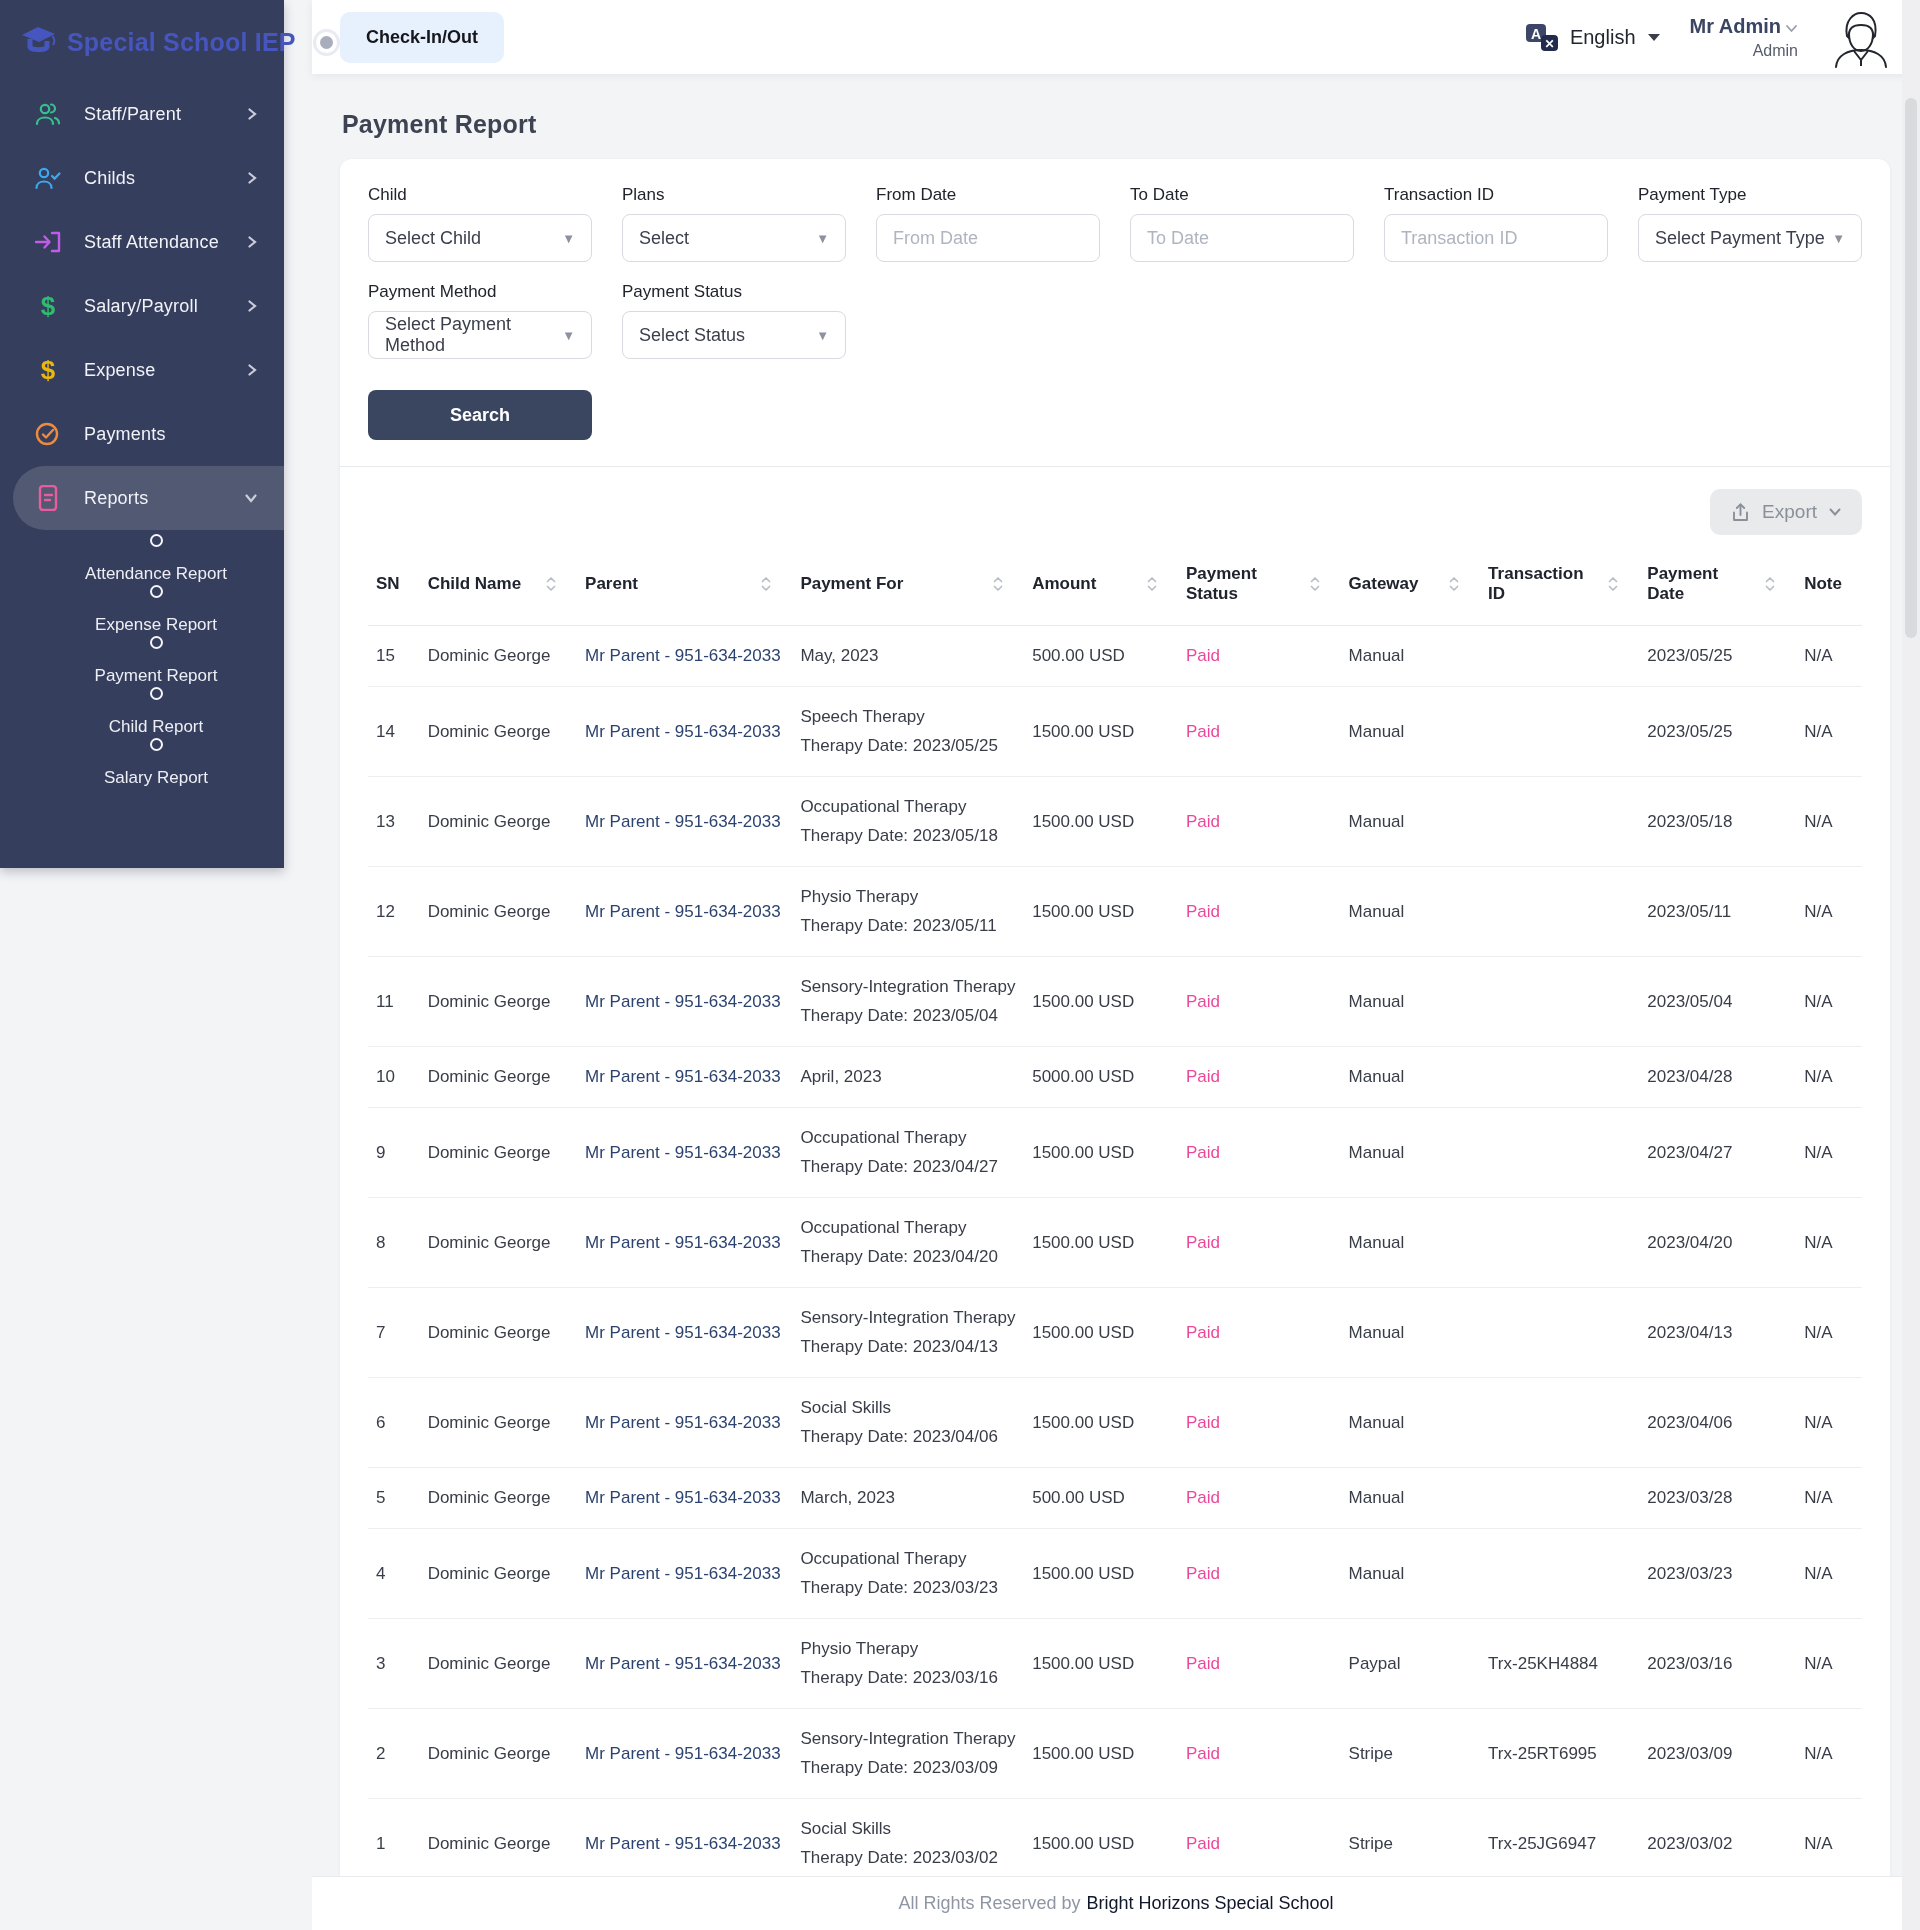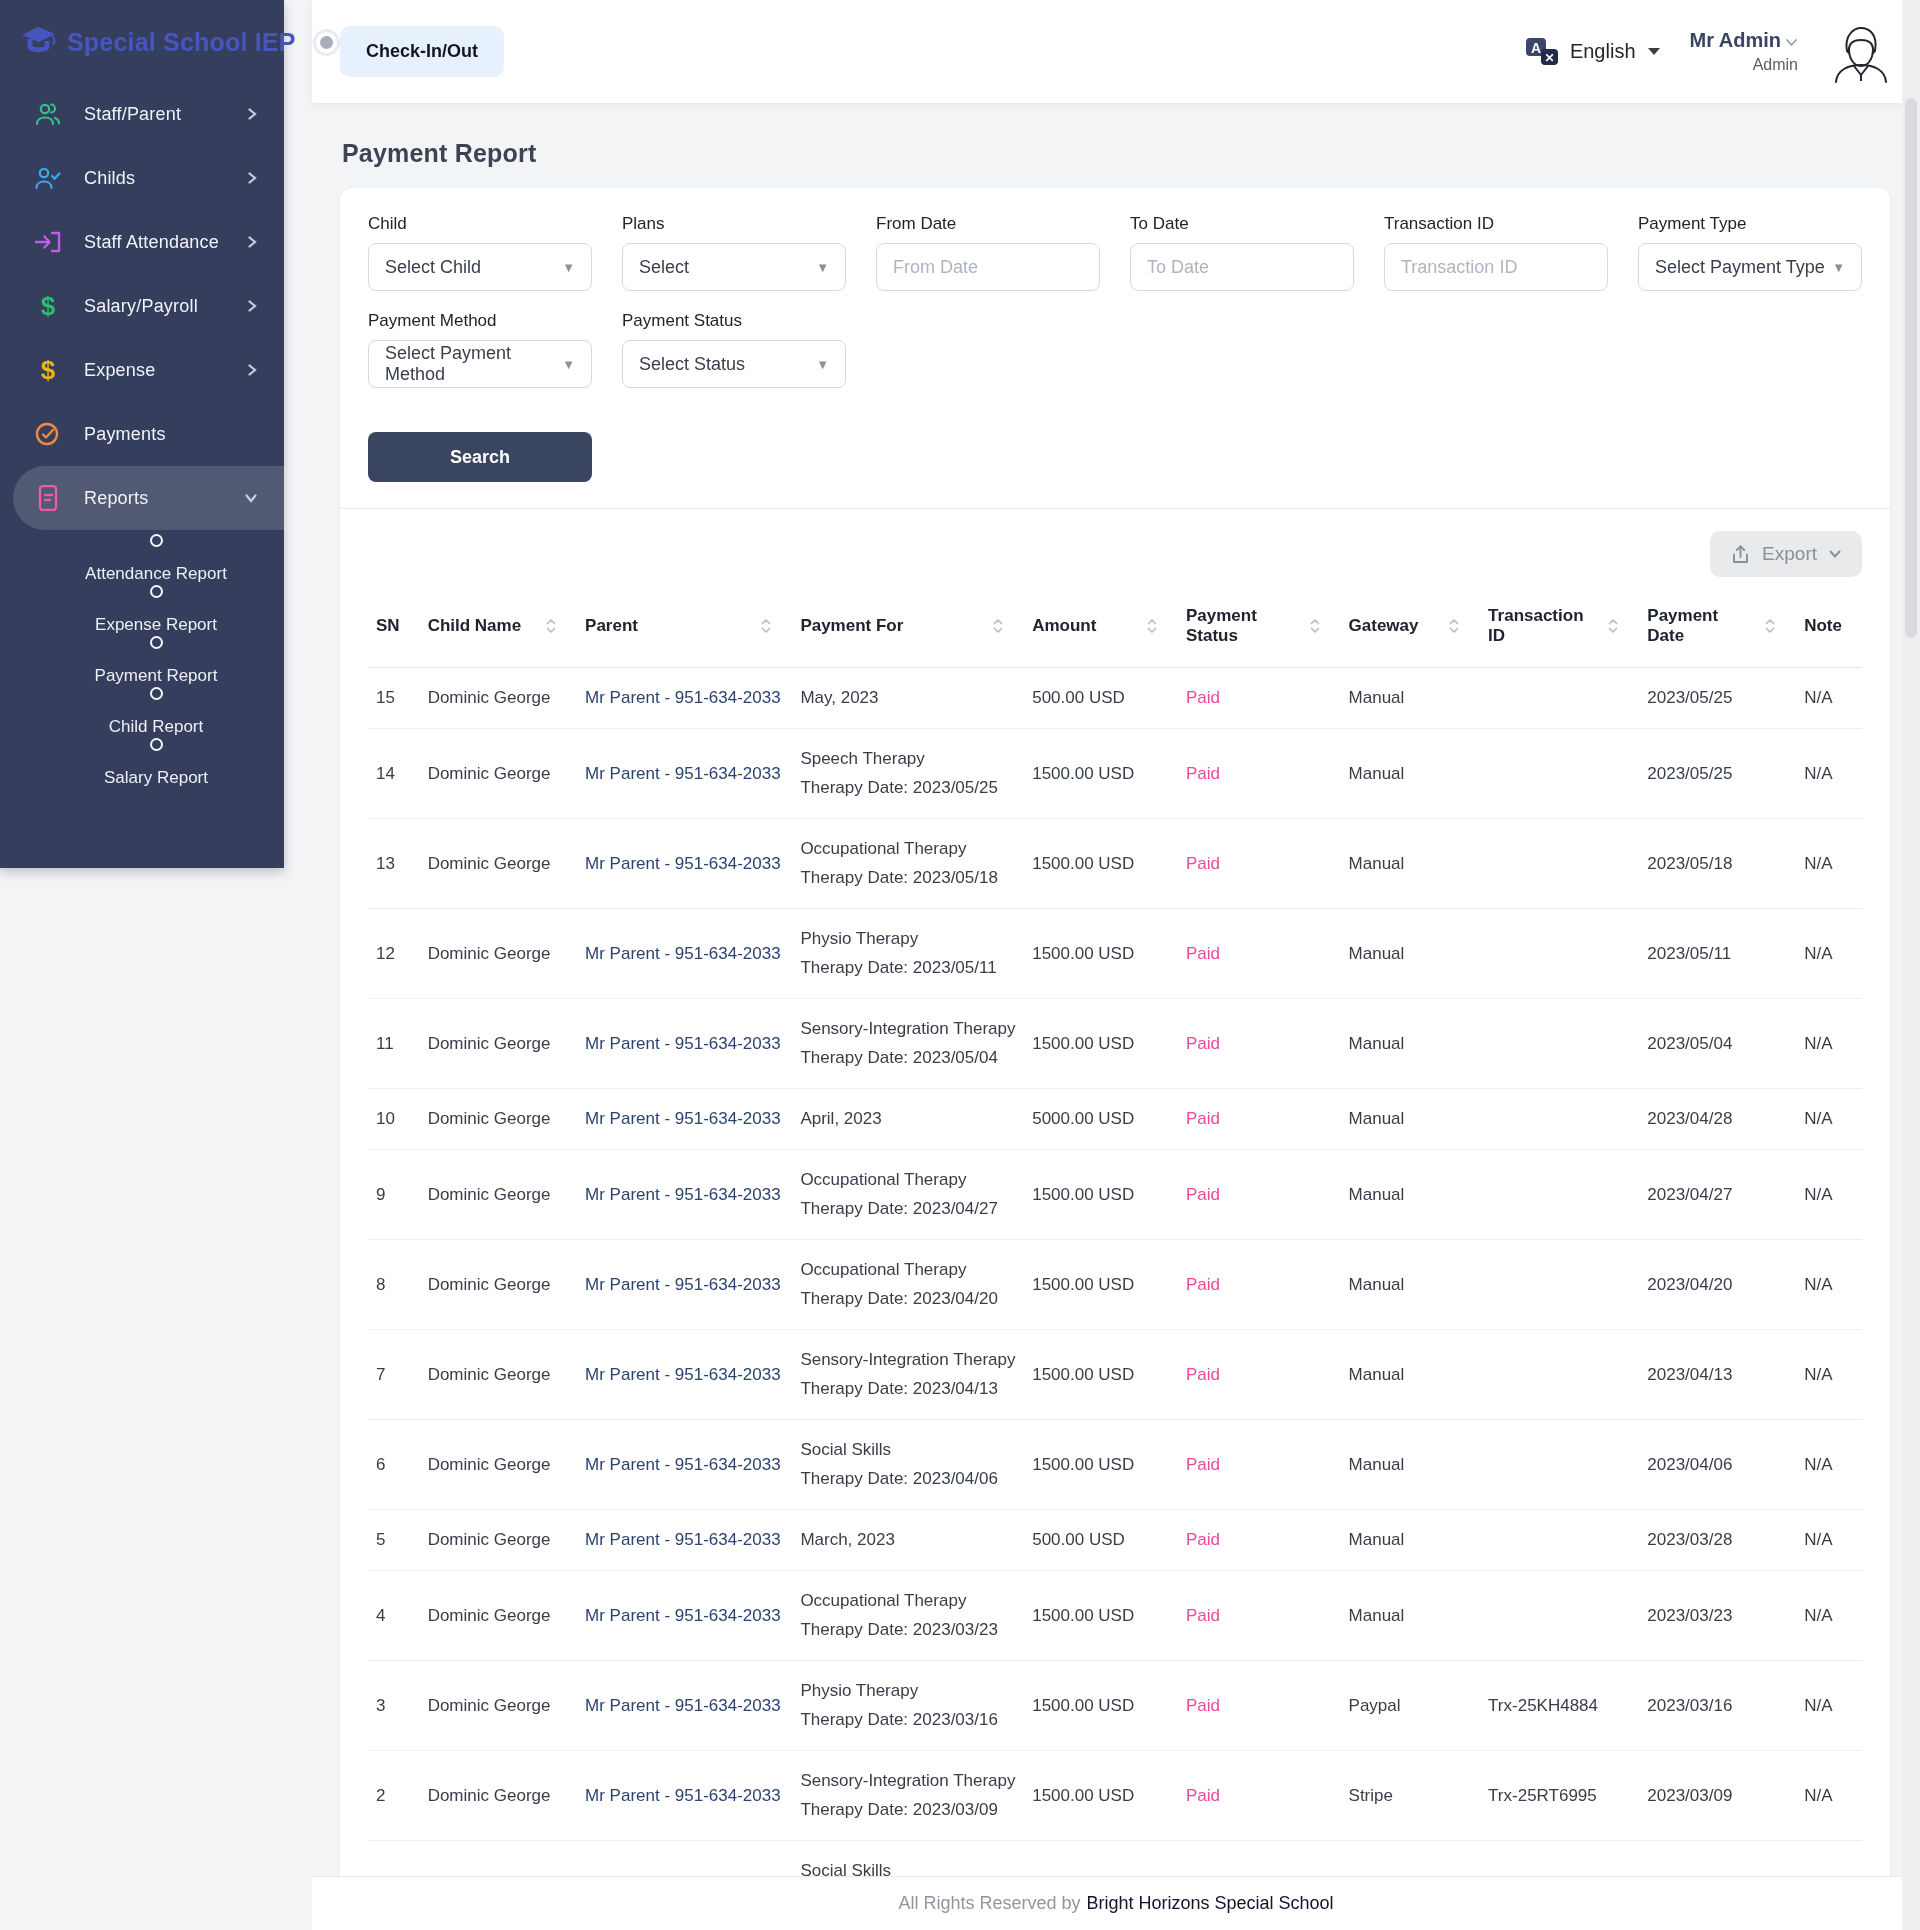--- a/index.html
+++ b/index.html
@@ -28,21 +28,21 @@
   .nav-item.active { background:rgba(255,255,255,0.14); border-radius:32px 0 0 32px; margin-left:13px; padding-left:21px;justify-content:space-between; }
   .dollar { font-size:26px; font-weight:700; line-height:1; }
   .chev svg { display:block; }
   .subnav { padding:4px 0 10px; }
   .sub-item { display:flex; align-items:center; gap:17px; height:51px; padding:0 20px 0 48px; color:#EDEFF5; font-size:17px; cursor:pointer;flex-direction:column; }
   .sub-item .ring { width:13px; height:13px; border:2px solid #F4F5F9; border-radius:50%; flex:none; }
 
   
   .main { position:absolute; left:312px; top:0; right:0; bottom:0; }
   .topbar {
-    height:103px; background:#FFFFFF; display:flex; align-items:center; justify-content:space-between;
+    height:74px; background:#FFFFFF; display:flex; align-items:center; justify-content:space-between;
     padding:0 26px 0 28px; box-shadow:0 2px 8px rgba(45,50,70,.07); position:relative; z-index:3;
   }
   .checkin-btn { background:#E7F0FD; border:none; border-radius:10px; padding:15px 26px; font-weight:700; font-size:18px; color:#15171C; font-family:inherit; cursor:pointer; }
   .topbar-right { display:flex; align-items:center; gap:30px; }
   .lang { display:flex; align-items:center; gap:10px; font-size:20px; color:#23262E; cursor:pointer; }
   .caret-down { width:0; height:0; border-left:6px solid transparent; border-right:6px solid transparent; border-top:7px solid #3A3E48; margin-left:2px; }
   .user-block { text-align:right; cursor:pointer; }
   .user-name { font-weight:700; color:#3A4563; font-size:20px; display:flex; align-items:center; gap:4px; justify-content:flex-end;text-align:center; }
   .user-role { color:#565D6B; font-size:16px; margin-top:4px; }
   .avatar { width:66px; height:66px; flex:none; cursor:pointer; }
@@ -52,21 +52,21 @@
 
   .card { background:#fff; border-radius:12px; padding:26px 28px 8px; box-shadow:0 1px 4px rgba(20,25,40,.05); }
 
   
   .filter-grid { display:grid; grid-template-columns:repeat(6,1fr); column-gap:30px; row-gap:20px; }
   .field label { display:block; font-size:17px; color:#21242C; margin-bottom:9px; font-weight:500; }
   .control { height:48px; border:1px solid #D8DAE0; border-radius:8px; display:flex; align-items:center; justify-content:space-between; padding:0 16px; font-size:18px; color:#3A3F4B; background:#fff; cursor:pointer; }
   .control .sel-caret { color:#8C919B; font-size:13px; }
   input.control { cursor:text; width:100%; font-family:inherit; outline:none; }
   input.control::placeholder { color:#AFB5BF; }
-  .search-btn { margin-top:24px; height:50px; width:100%; background:#3A4560; color:#fff; border:none; border-radius:8px; font-weight:700; font-size:18px; font-family:inherit; cursor:pointer; grid-column:1; }
+  .search-btn { margin-top:11px; height:50px; width:100%; background:#3A4560; color:#fff; border:none; border-radius:8px; font-weight:700; font-size:18px; font-family:inherit; cursor:pointer; grid-column:1; }
   .divider { border-top:1px solid #E8E9EC; margin:26px -28px 0; }
 
   
   .export-row { display:flex; justify-content:flex-end; padding:22px 0 4px; }
   .export-btn { display:flex; align-items:center; gap:11px; background:#E9EAEC; color:#8A9099; font-size:19px; border:none; border-radius:10px; padding:12px 20px; font-family:inherit; cursor:pointer; }
   .export-btn .exp-caret svg { display:block; }
 
   table { width:100%; border-collapse:collapse; margin-top:4px; }
   th { text-align:left; font-size:17px; color:#20242E; padding:21px 8px; border-bottom:1px solid #E8E9EC; font-weight:700; }
   .thx { display:flex; align-items:center; justify-content:space-between; gap:6px; padding-right:12px; }

